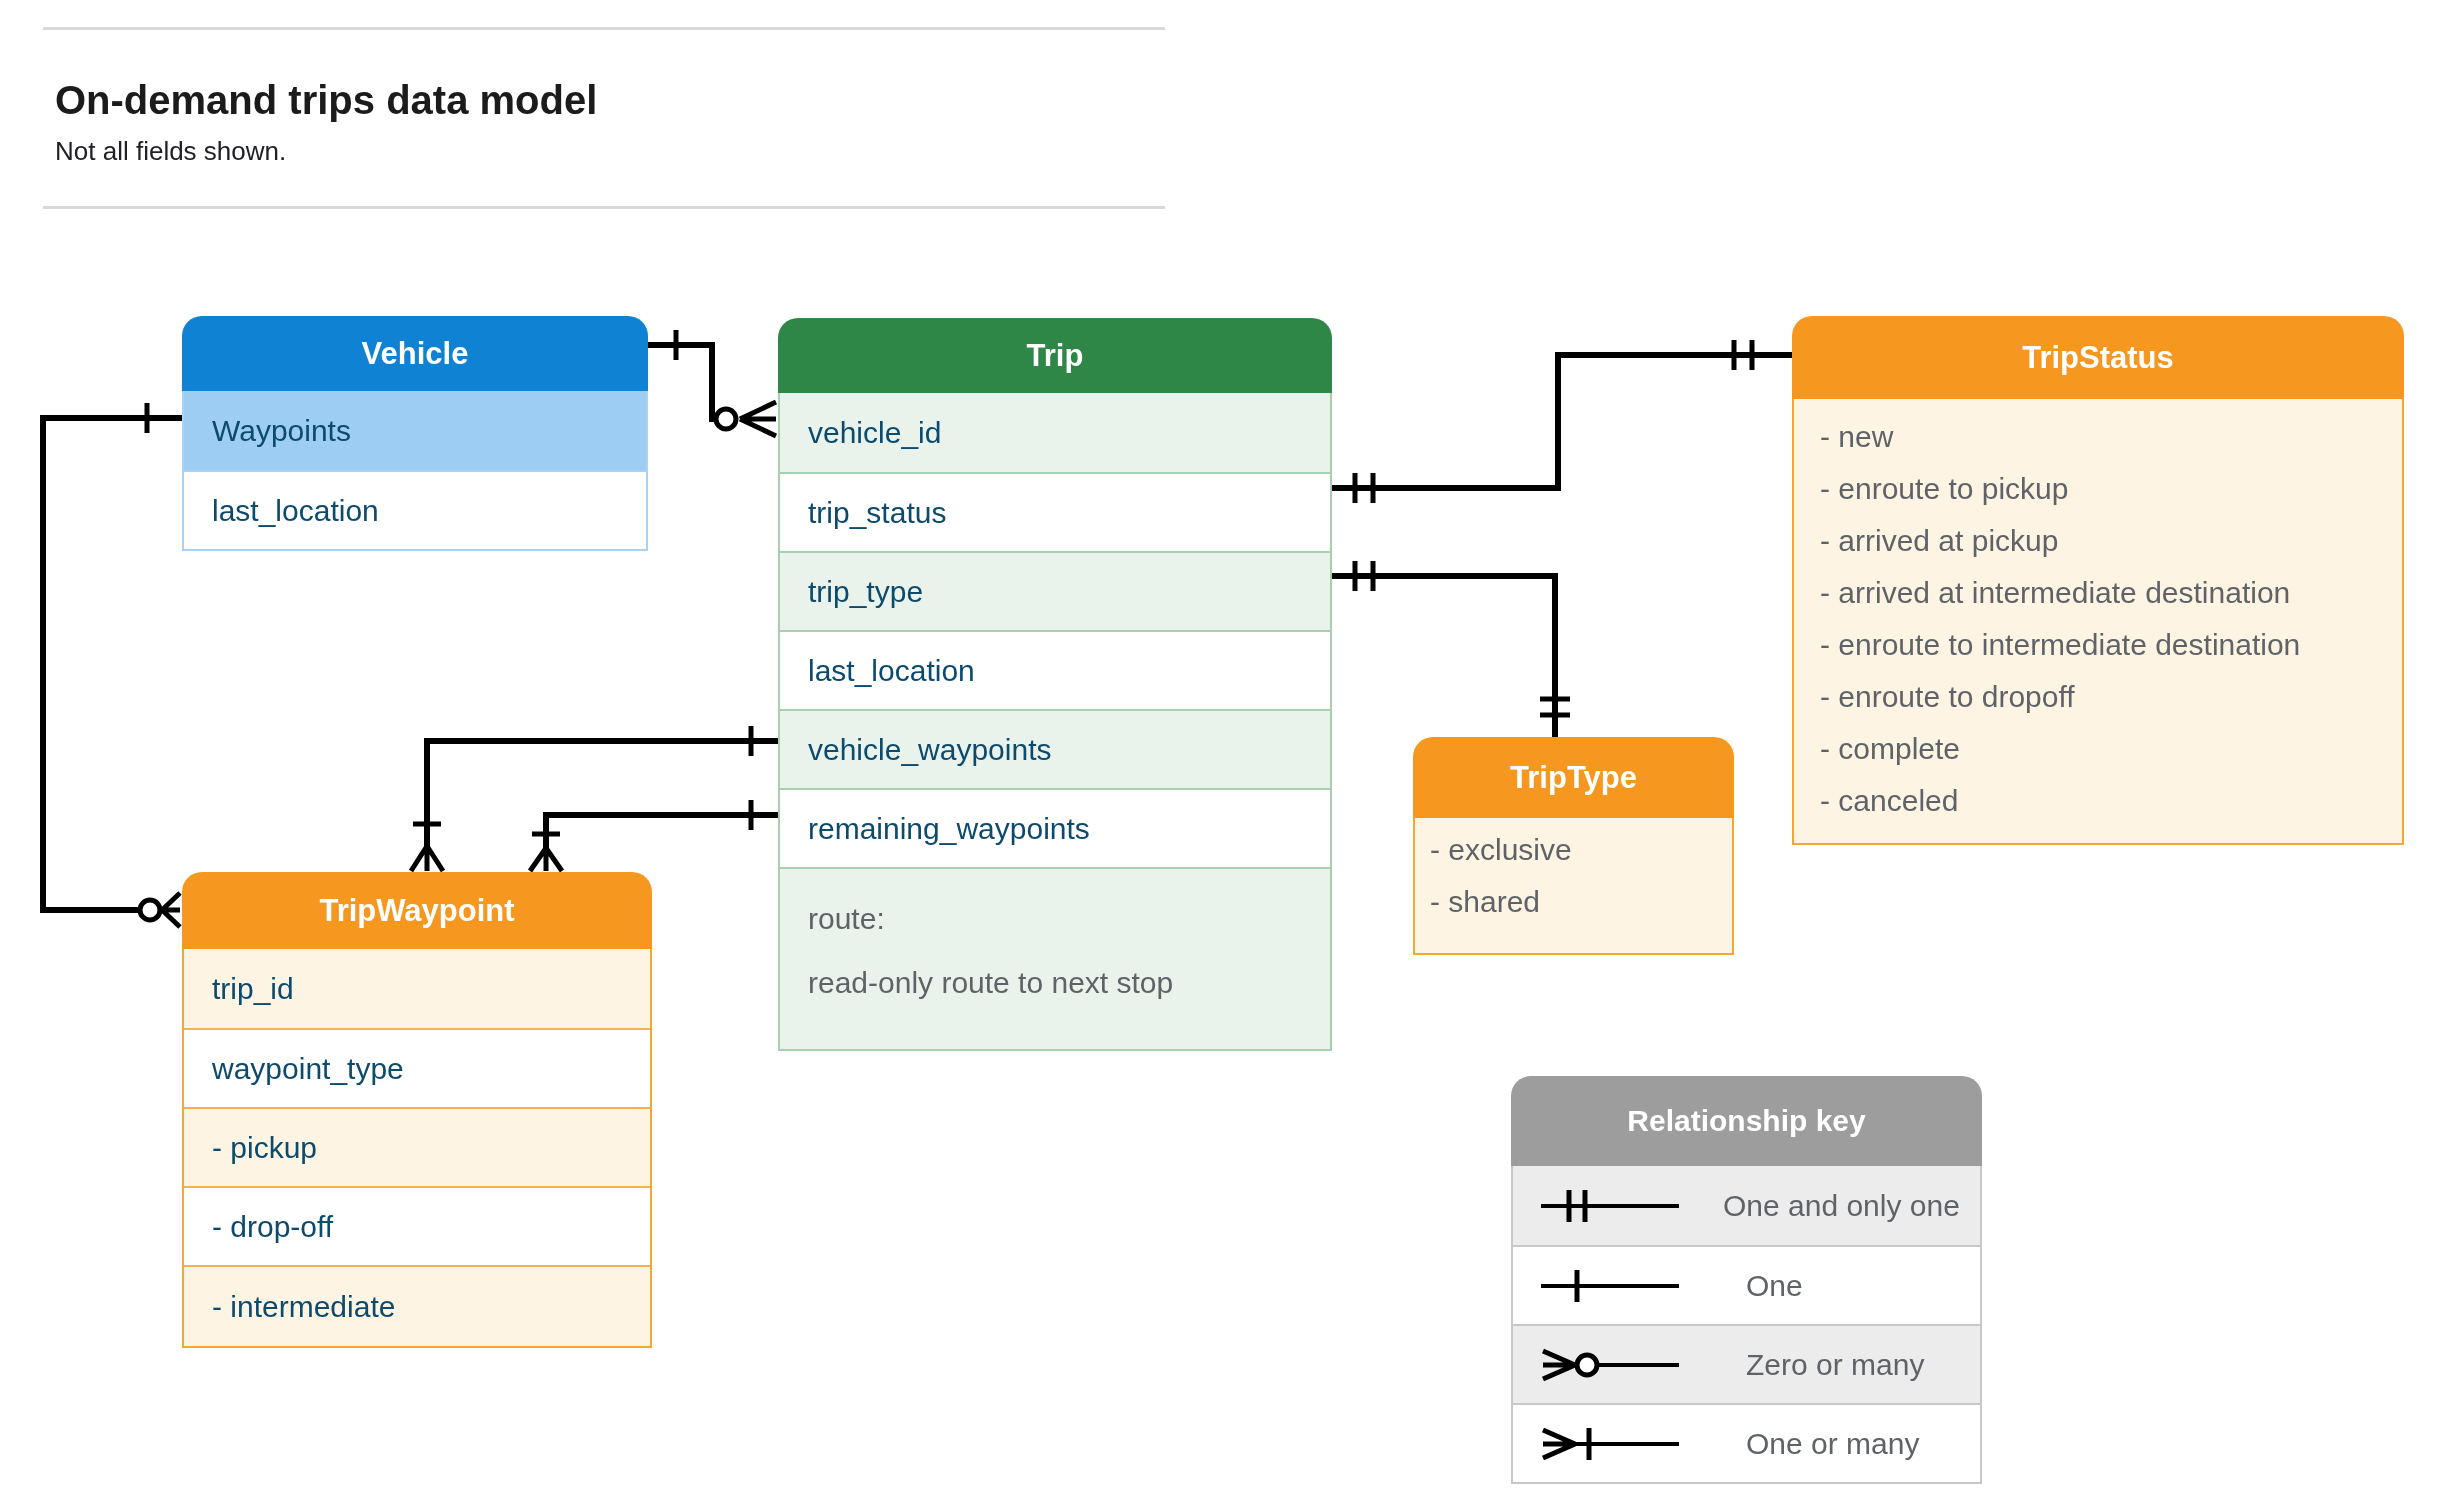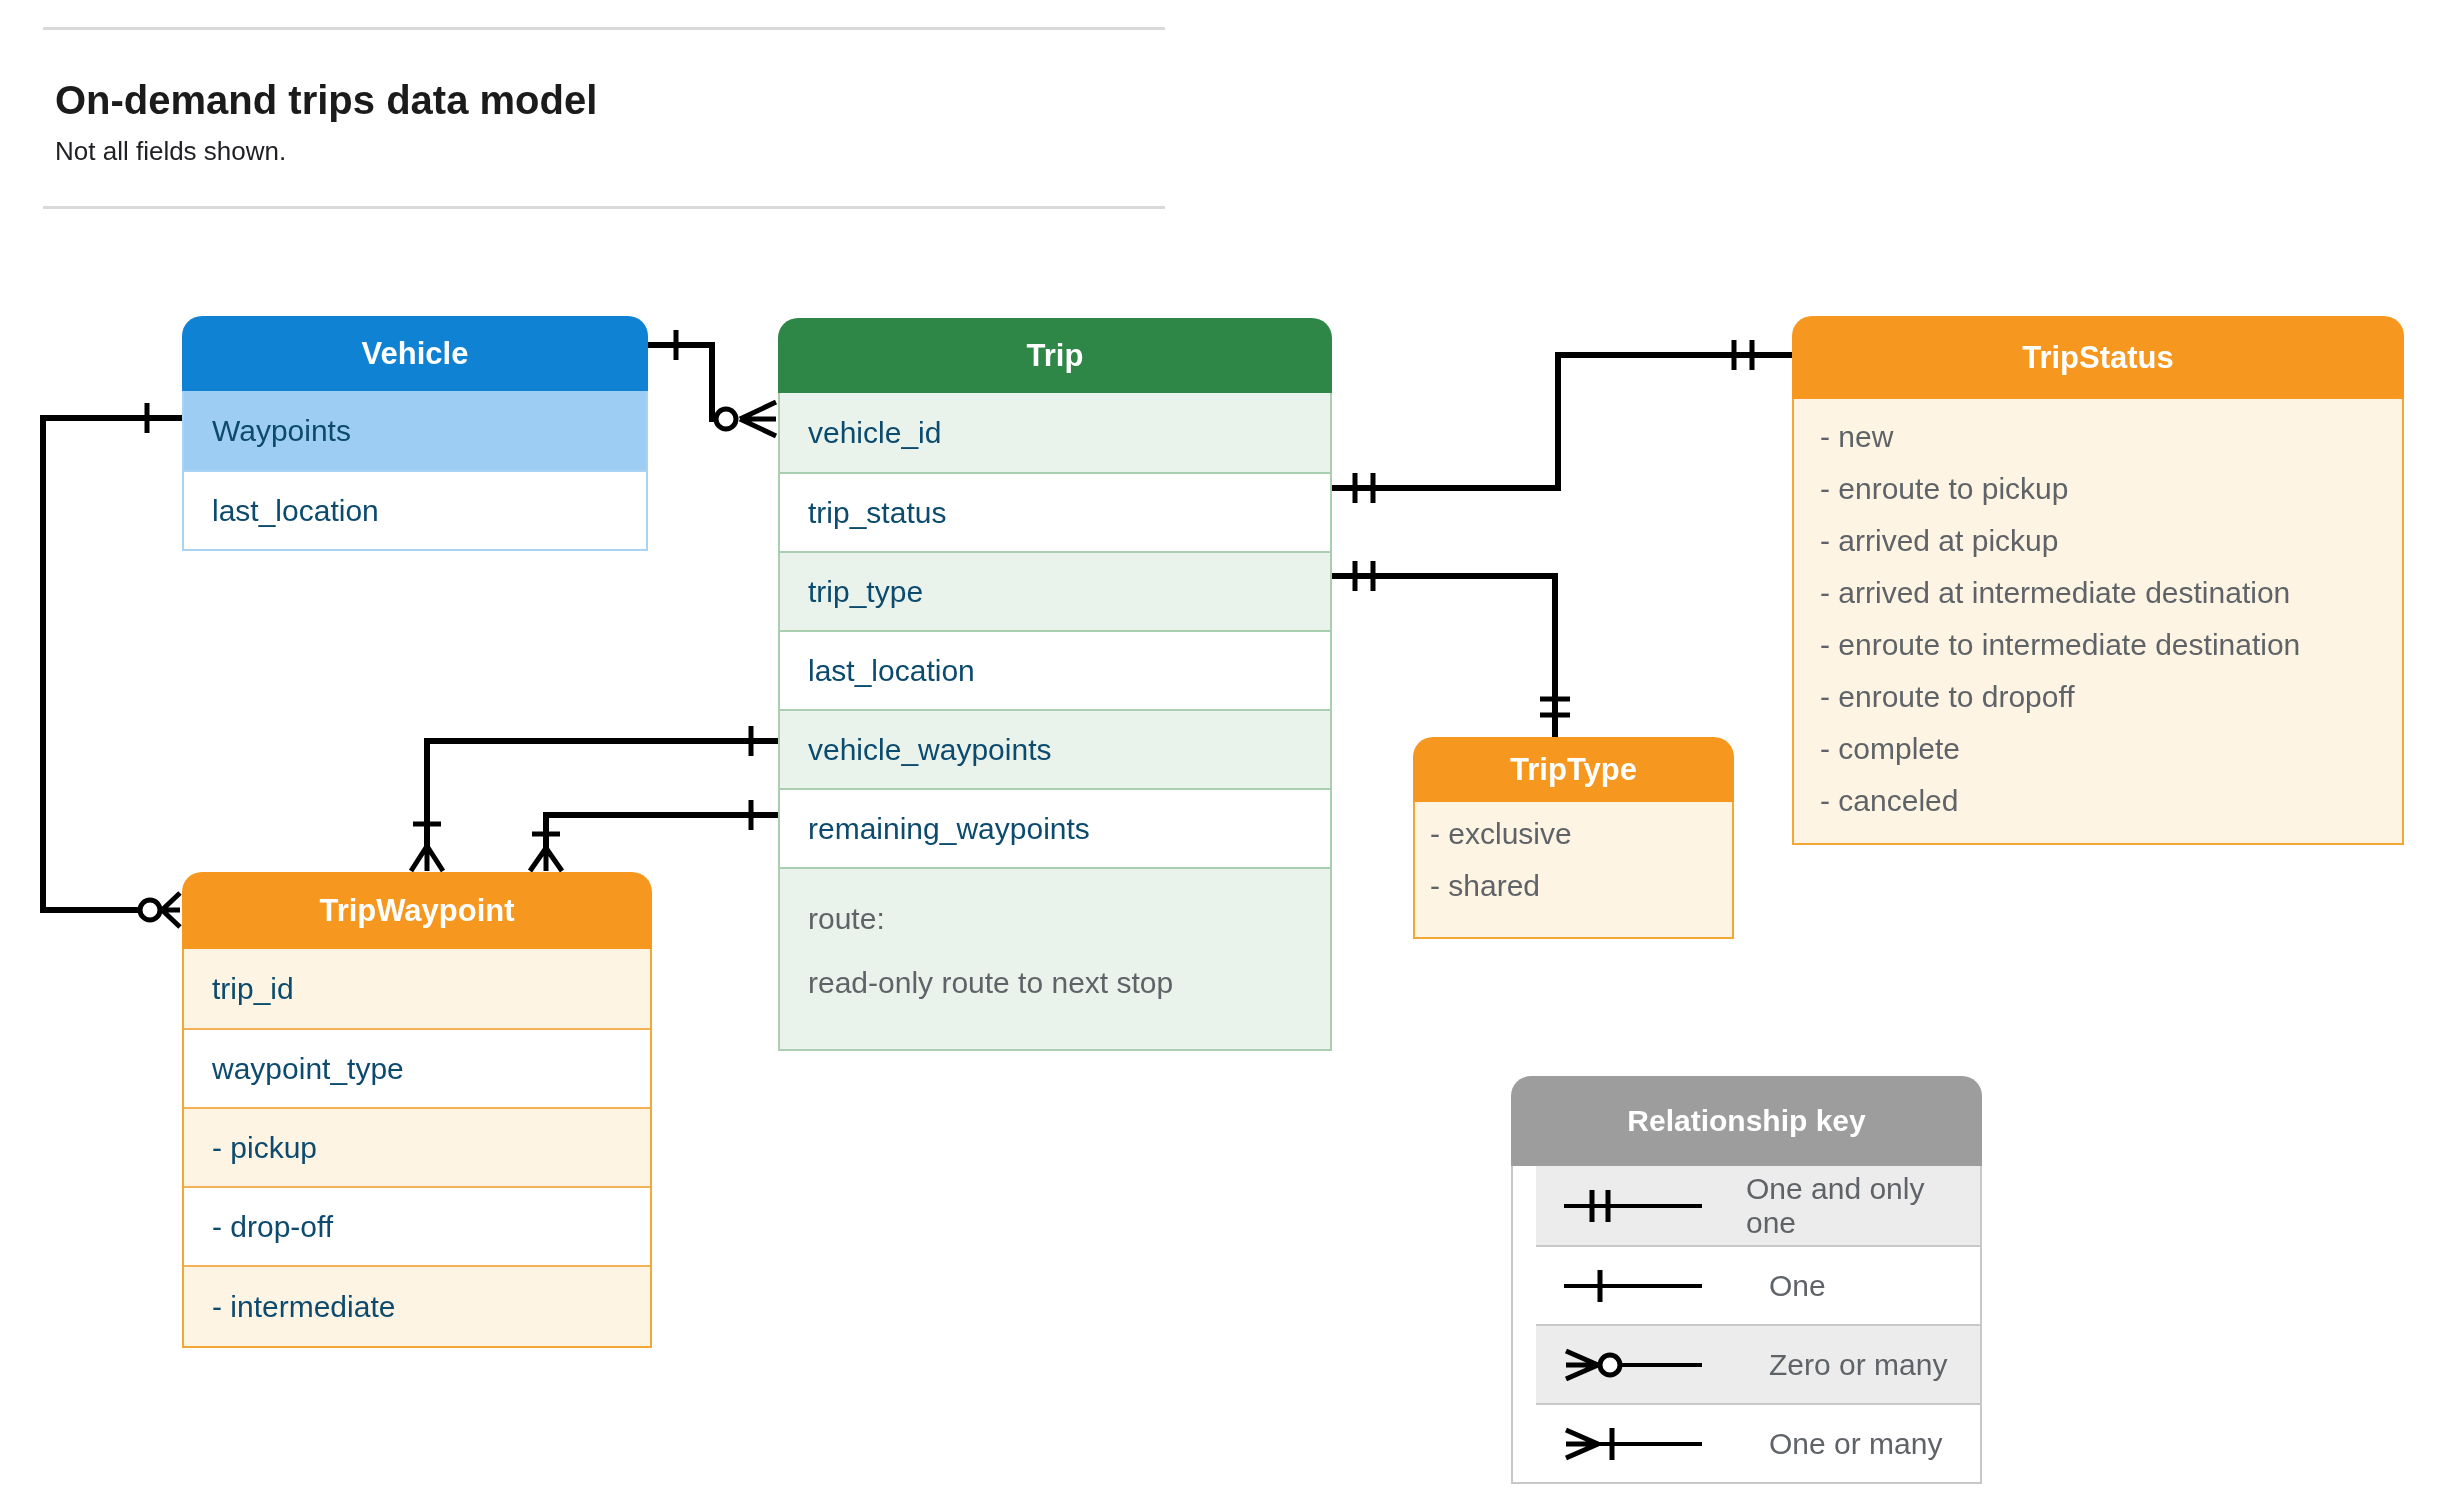--- a/index.html
+++ b/index.html
@@ -58,33 +58,33 @@
     padding:18px 0 0 28px;font-size:30px;color:#5f6368;line-height:64px;
   }
 
   
   .orange .ehead{background:var(--orange-header,#f6981f);}
   .orange .ebody{border:2px solid var(--orange-border,#f5a733);border-top:none;background:var(--cream-row,#fdf4e3);}
 
   .t-tripstatus .ehead{height:83px;}
   .t-tripstatus .ebody{height:446px;}
 
-  .t-triptype .ehead{height:65px;}
+  .t-triptype .ehead{height:81px;}
   .t-triptype .ebody{height:137px;padding-top:14px;}
 
   .t-tripwaypoint .ehead{height:77px;}
   .t-tripwaypoint .erow{height:79px;}
   .t-tripwaypoint .erow:last-child{height:81px;}
   .t-tripwaypoint .erow:nth-child(odd){background:var(--cream-row,#fdf4e3);}
   .t-tripwaypoint .erow:nth-child(even){background:#fff;}
   .t-tripwaypoint .erow + .erow{border-top:2px solid var(--orange-sep,#f4b054);}
 
   
   .t-key .ehead{background:var(--gray-header,#9d9d9d);height:90px;font-size:30px;}
-  .t-key .ebody{border:2px solid var(--gray-border,#c8c8c8);border-top:none;padding-left:23px;}
+  .t-key .ebody{border:2px solid var(--gray-border,#c8c8c8);border-top:none;}
   .key-row{display:flex;align-items:center;height:79px;background:#fff;}
   .key-row:nth-child(odd){background:var(--gray-row,#ececec);}
   .key-row + .key-row{border-top:2px solid var(--gray-border,#c8c8c8);gap:23px;}
   .key-sym{margin-left:26px;width:150px;height:44px;flex:0 0 auto;}
   .key-sym line,.key-sym path{stroke:#000;fill:none;}
   .key-sym circle{fill:#fff;stroke:#000;}
   .key-label{margin-left:34px;font-size:30px;color:#5f6368;}
 </style>
 </head>
 <body>

